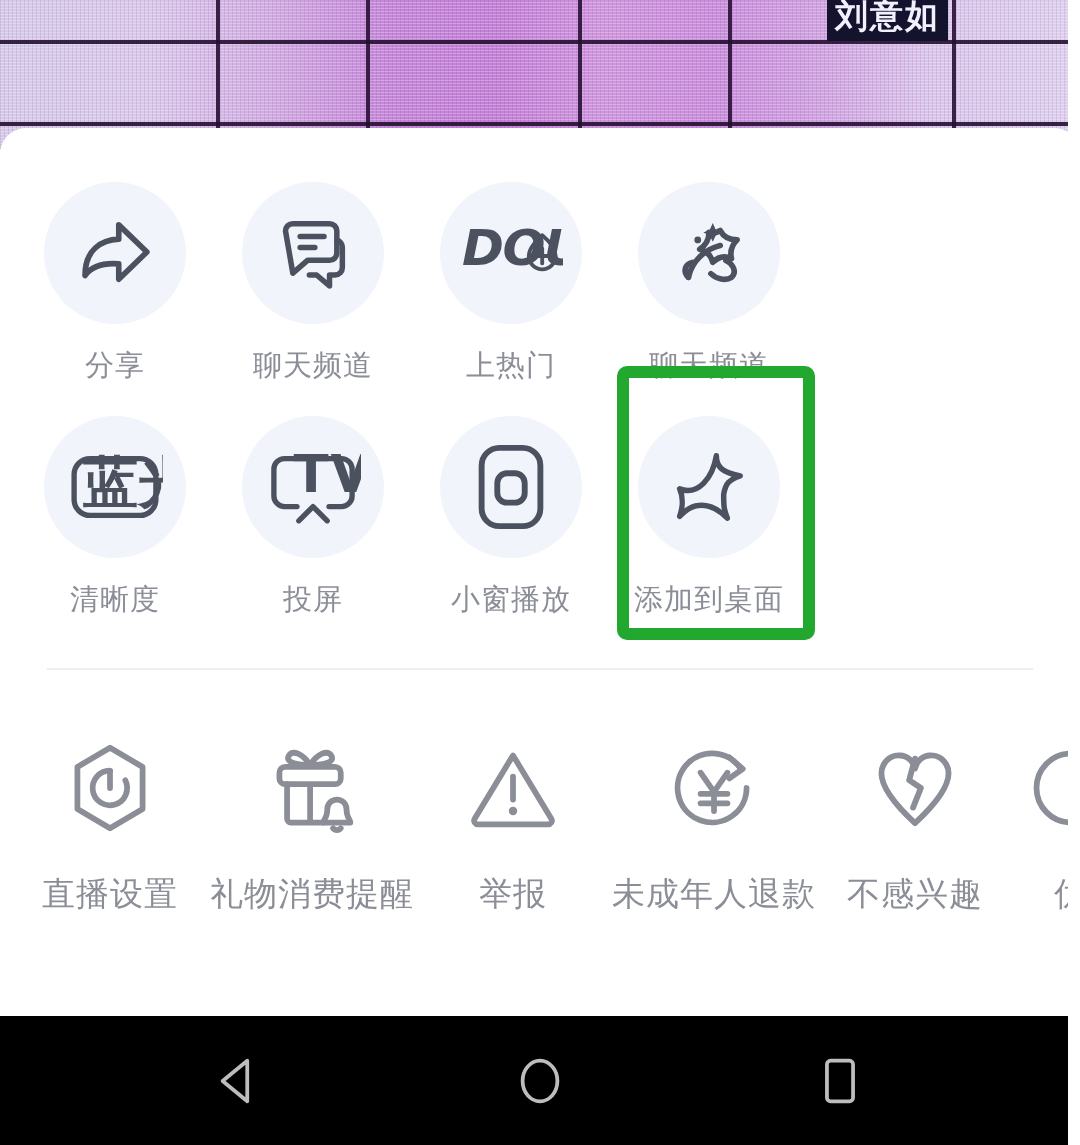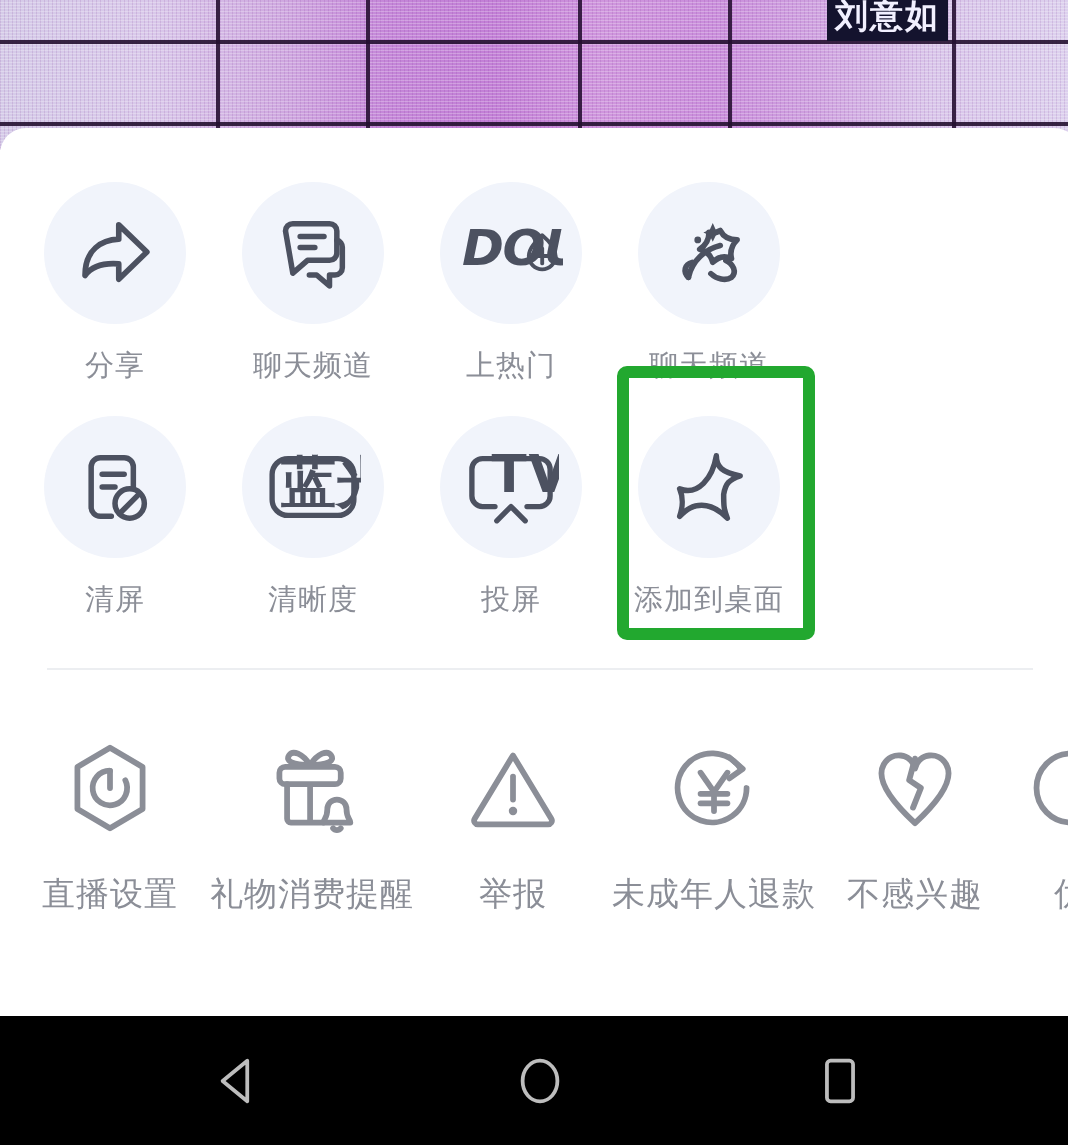--- a/index.html
+++ b/index.html
@@ -200,32 +200,20 @@
               <circle cx="18" cy="17" r="1.8" fill="#4c5160"></circle>
             </svg>
           </div>
           <div class="cell-label">聊天频道</div>
         </div>
 
       </div>
 
       <div class="grid-row row2">
 
-        <div class="cell">
-          <div class="circle">
-            <svg width="88" height="88" viewBox="0 0 48 48">
-              <path d="M34 24 V13 a5 5 0 0 0 -5 -5 H16 a5 5 0 0 0 -5 5 v22 a5 5 0 0 0 5 5 h6" fill="none" stroke="#4c5160" stroke-width="3" stroke-linecap="round" stroke-linejoin="round"></path>
-              <line x1="17" y1="17" x2="29" y2="17" stroke="#4c5160" stroke-width="3" stroke-linecap="round"></line>
-              <line x1="17" y1="24" x2="24" y2="24" stroke="#4c5160" stroke-width="3" stroke-linecap="round"></line>
-              <circle cx="32" cy="33" r="8" fill="none" stroke="#4c5160" stroke-width="3"></circle>
-              <line x1="26.5" y1="38.5" x2="37.5" y2="27.5" stroke="#4c5160" stroke-width="3" stroke-linecap="round"></line>
-            </svg>
-          </div>
-          <div class="cell-label">清屏</div>
-        </div>
 
         <div class="cell">
           <div class="circle">
             <svg width="96" height="76" viewBox="0 0 54 42">
               <rect x="4" y="5" width="46" height="32" rx="9" fill="none" stroke="#4c5160" stroke-width="3"></rect>
               <text class="bluray" x="9" y="29">蓝光</text>
             </svg>
           </div>
           <div class="cell-label">清晰度</div>
         </div>
@@ -234,20 +222,29 @@
           <div class="circle">
             <svg width="96" height="82" viewBox="0 0 54 46">
               <path d="M18 34 H11 a6 6 0 0 1 -6 -6 V13 a6 6 0 0 1 6 -6 h32 a6 6 0 0 1 6 6 v15 a6 6 0 0 1 -6 6 h-7" fill="none" stroke="#4c5160" stroke-width="3" stroke-linecap="round"></path>
               <text class="tvtext" x="16" y="26">TV</text>
               <path d="M19 42 l8 -8 l8 8" fill="none" stroke="#4c5160" stroke-width="3" stroke-linecap="round" stroke-linejoin="round"></path>
             </svg>
           </div>
           <div class="cell-label">投屏</div>
         </div>
 
+        <div class="cell">
+          <div class="circle">
+            <svg width="82" height="94" viewBox="0 0 40 48">
+              <rect x="5" y="4" width="30" height="40" rx="9" fill="none" stroke="#4c5160" stroke-width="3"></rect>
+              <rect x="13" y="17" width="14" height="15" rx="5" fill="none" stroke="#4c5160" stroke-width="3"></rect>
+            </svg>
+          </div>
+          <div class="cell-label">小窗播放</div>
+        </div>
 
         <div class="cell highlight">
           <div class="hl-box"></div>
           <div class="circle">
             <svg width="88" height="88" viewBox="0 0 48 48">
               <path d="M28 7 c0 6 3 9 13 11 c-6 2 -8 4 -9 10 c-0 6 0 8 2 13 c-5 -5 -9 -7 -14 -7 c-5 0 -8 2 -12 6 c2 -6 2 -10 0 -15 c5 2 9 1 13 -3 c4 -4 6 -9 7 -15 z" fill="none" stroke="#4c5160" stroke-width="3" stroke-linejoin="round"></path>
             </svg>
           </div>
           <div class="cell-label">添加到桌面</div>
         </div>

